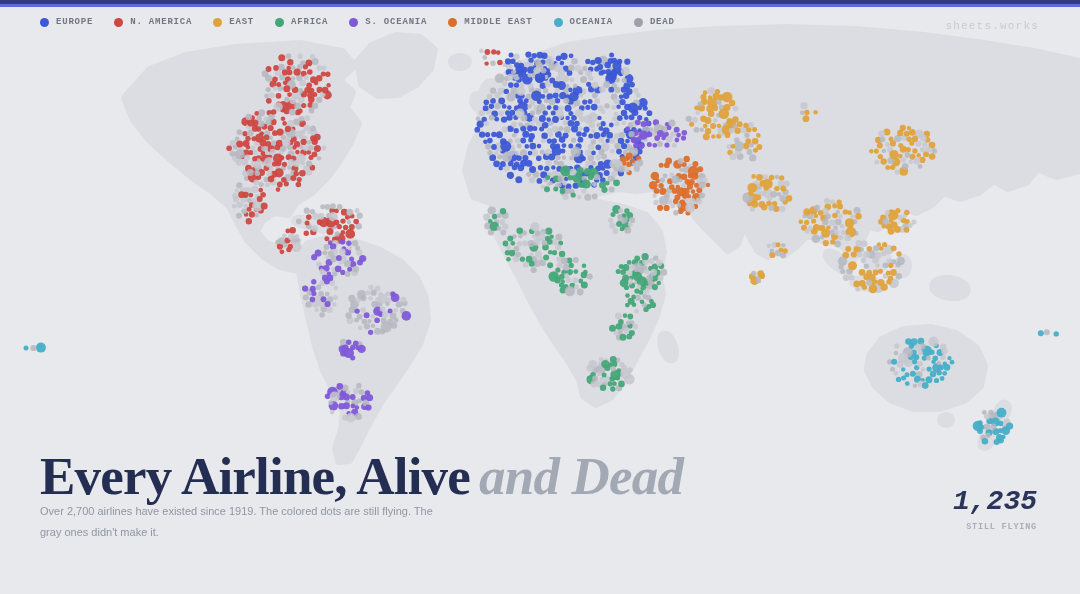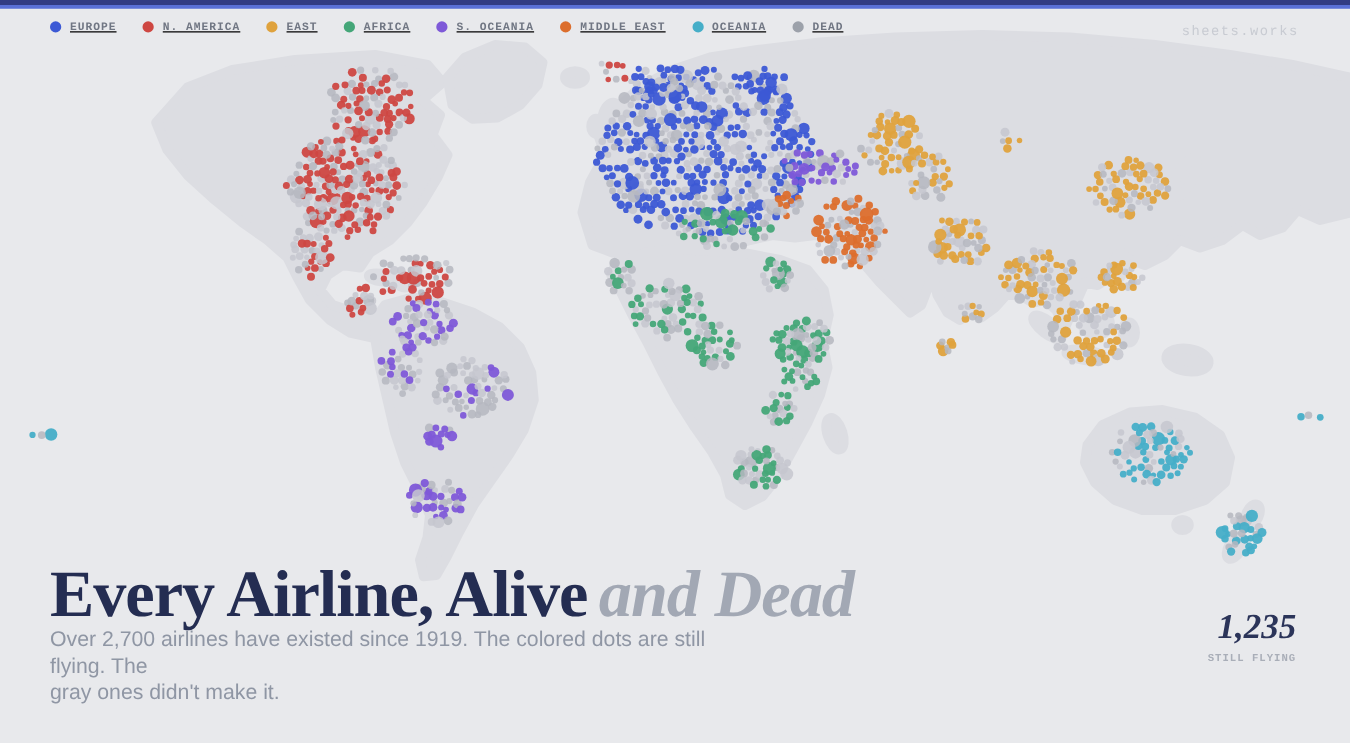--- a/index.html
+++ b/index.html
@@ -2,33 +2,33 @@
 <html><head>
 <meta charset="utf-8">
 <style>
   html,body{margin:0;padding:0;}
   body{font-family:"Liberation Sans",sans-serif;background:#e8e9ec;}
   .stage{position:relative;width:1080px;height:594px;overflow:hidden;background:#e8e9ec;}
   .topbar{position:absolute;top:0;left:0;width:100%;height:4px;background:#323c83;}
   .topbar2{position:absolute;top:4px;left:0;width:100%;height:3px;background:#5a70d6;}
   .map-svg{position:absolute;top:0;left:0;}
   .legend{position:absolute;top:17px;left:40px;display:flex;align-items:center;column-gap:21px;}
-  .legend-item{display:flex;align-items:flex-start;gap:7px;cursor:pointer;text-decoration:underline;}
+  .legend-item{display:flex;align-items:flex-end;gap:7px;cursor:pointer;}
   .ldot{width:9px;height:9px;border-radius:50%;display:inline-block;}
   .llab{font-family:"Liberation Mono",monospace;font-size:9px;font-weight:700;letter-spacing:0.8px;color:#707683;}
   .attribution{position:absolute;top:20px;right:41px;font-family:"Liberation Mono",monospace;
     font-size:11px;font-weight:400;letter-spacing:1.2px;color:#c8cbd2;text-decoration:none;}
   .title-block{position:absolute;left:40px;top:447px;}
   .page-title{font-family:"Liberation Serif",serif;font-size:53px;font-weight:700;
     letter-spacing:-0.8px;color:#242d52;white-space:nowrap;line-height:1.1;}
   .title-em{font-style:italic;color:#a2a8b4;margin-left:9px;}
-  .subtitle{position:absolute;left:40px;top:501px;width:560px;font-size:17px;line-height:21px;color:#8f96a4;}
+  .subtitle{position:absolute;left:40px;top:501px;width:560px;font-size:11px;line-height:21px;color:#8f96a4;}
   .stats{position:absolute;top:487px;right:43px;display:flex;column-gap:30px;}
   .stat{display:flex;flex-direction:column;align-items:flex-end;}
-  .stat-value{font-family:Liberation Serif, serif;font-style:italic;font-weight:700;
+  .stat-value{font-family:Liberation Mono, monospace;font-style:italic;font-weight:700;
     font-size:28px;line-height:30px;color:#2b3459;white-space:nowrap;}
   .stat-label{margin-top:5px;font-family:"Liberation Mono",monospace;font-size:8.5px;font-weight:700;
     letter-spacing:0.8px;color:#a9aeb8;white-space:nowrap;margin-left:48px;}
 </style>
 </head>
 <body>
 
 <div class="stage">
 
   <svg class="map-svg" width="1080" height="594" viewBox="0 0 1080 594">

